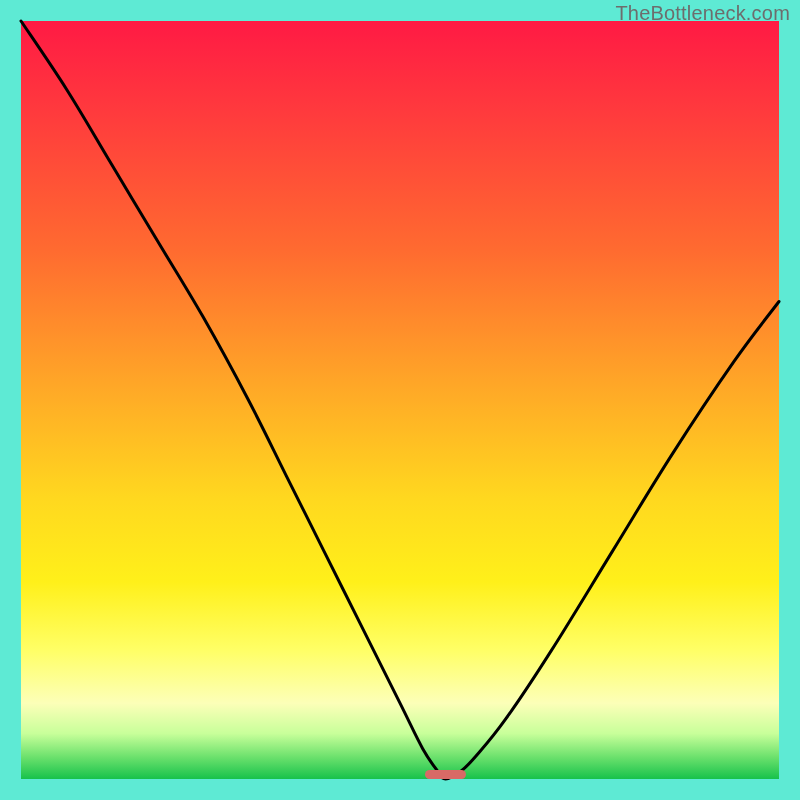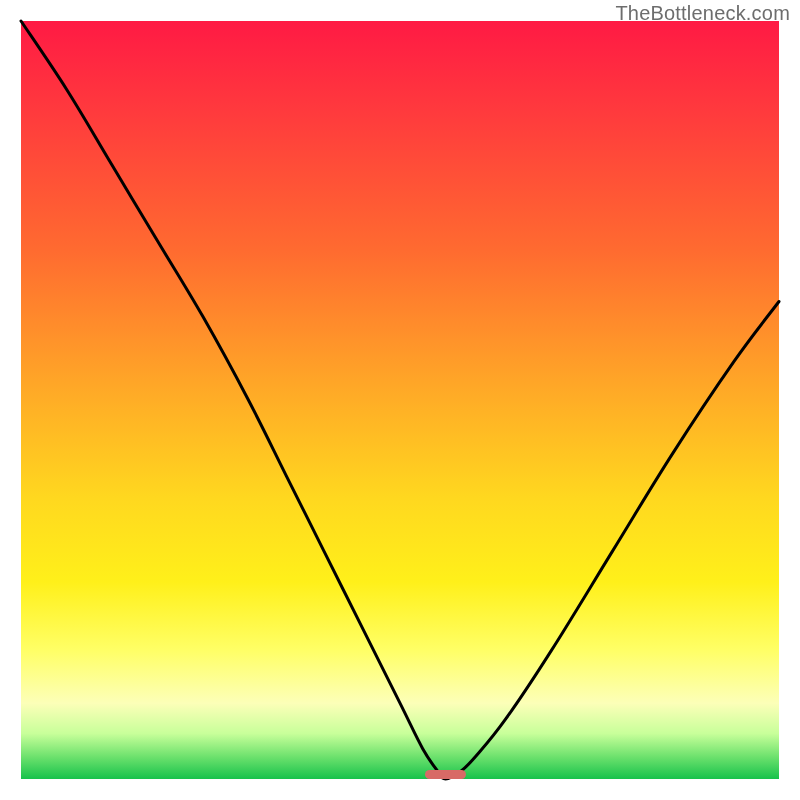--- a/index.html
+++ b/index.html
@@ -9,21 +9,21 @@
     height: 800px;
     background: #000;
     overflow: hidden;
   }
   .frame {
     position: absolute;
     left: 0;
     top: 0;
     width: 800px;
     height: 800px;
-    background: #ffffff;
+    background: #5eead4;
   }
   .plot {
     position: absolute;
     left: 21px;
     top: 21px;
     width: 758px;
     height: 758px;
     
     background: linear-gradient(
       to bottom,

